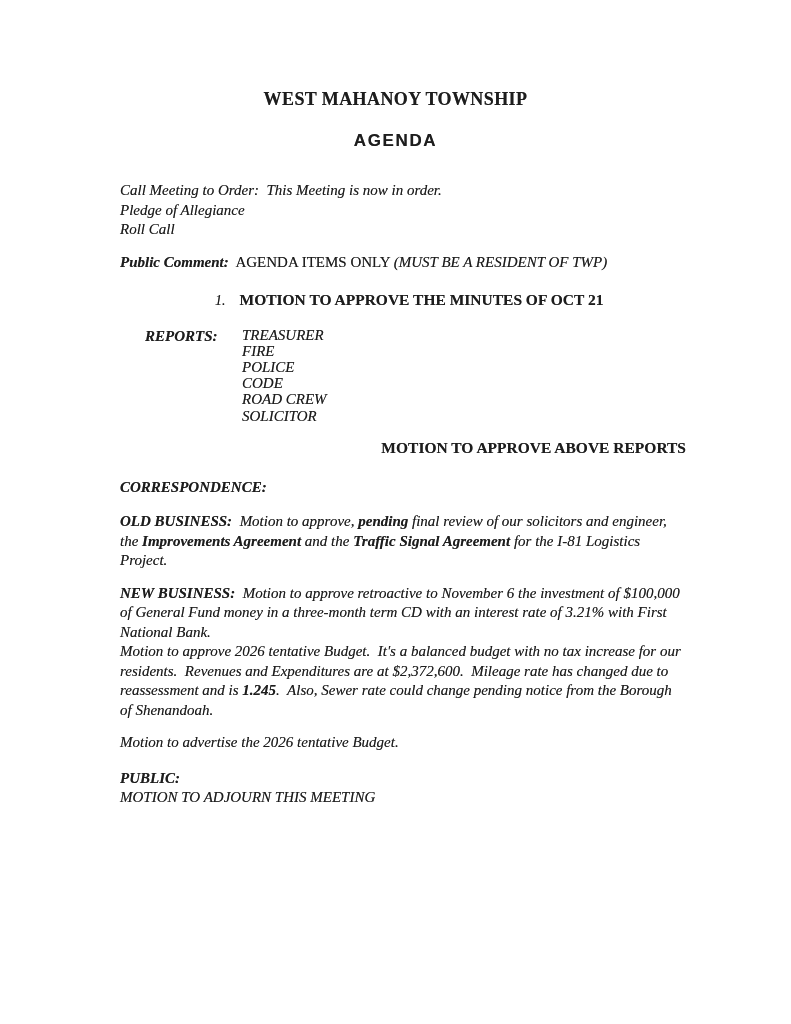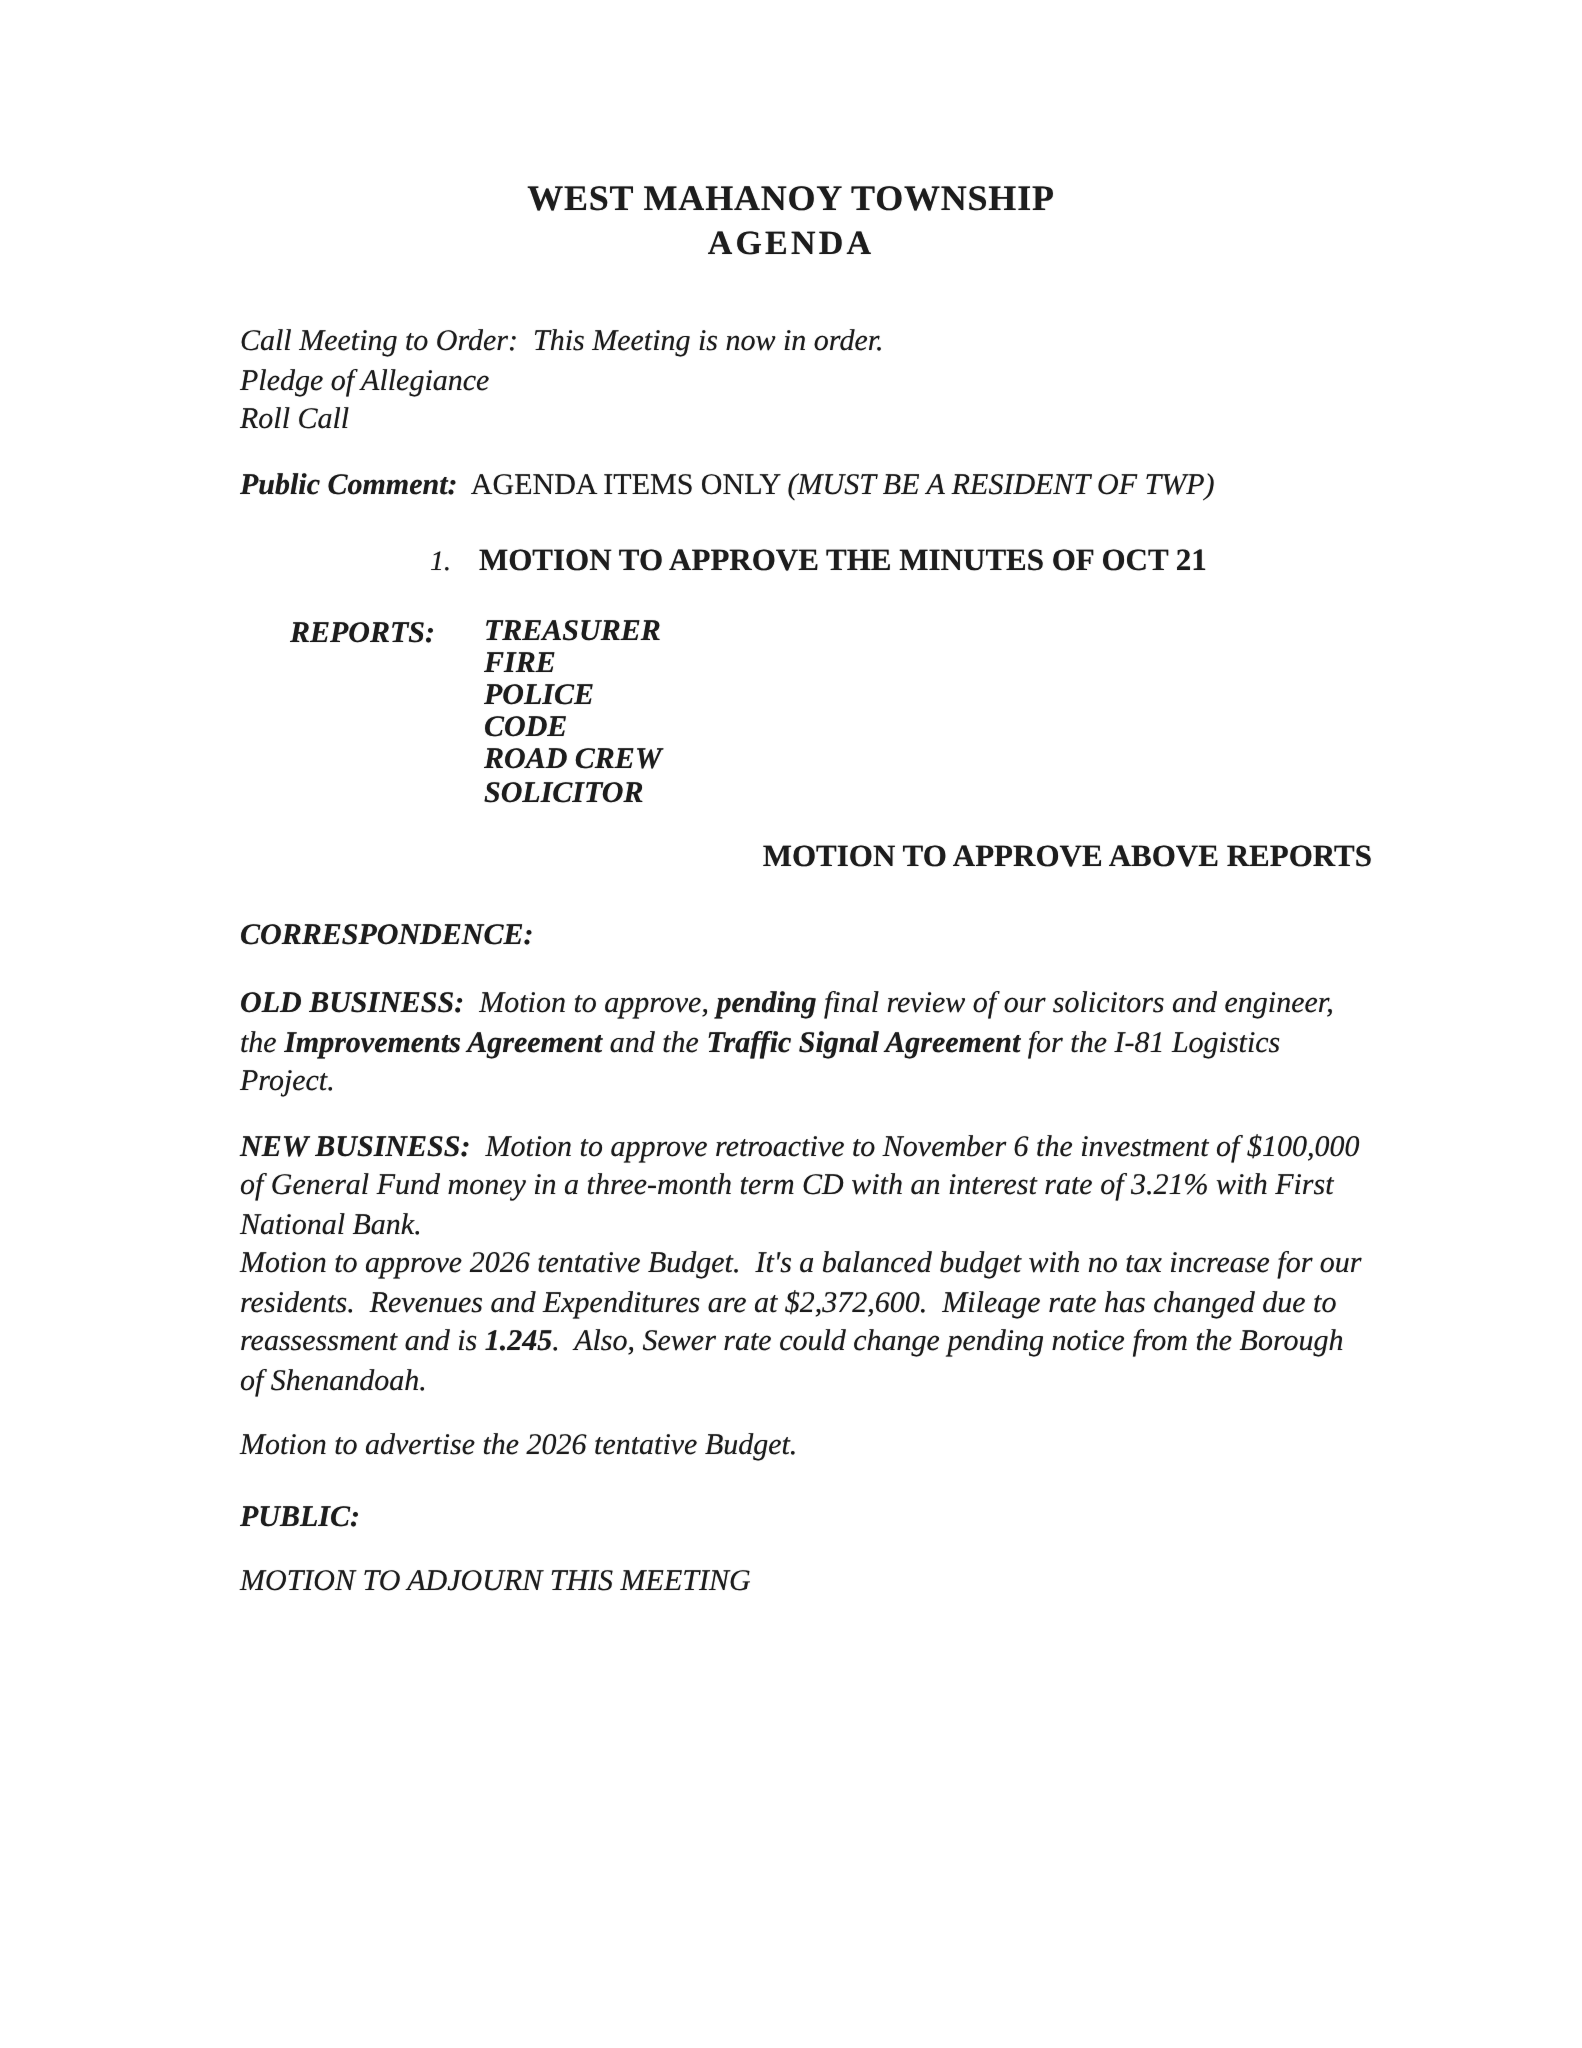--- a/index.html
+++ b/index.html
@@ -23,25 +23,26 @@
     font-size: 18px;
     font-weight: 700;
     letter-spacing: 0.4px;
     line-height: 22px;
   }
   .date {
     font-size: 17px;
     line-height: 22px;
   }
   .agenda {
-    font-family: Liberation Serif, serif;
+    font-family: Liberation Sans, sans-serif;
     font-size: 17px;
     font-weight: 700;
     letter-spacing: 1.6px;
     line-height: 23px;
+    margin-top: 19px;
   }
   .doc-body {
     padding-left: 120px;
     padding-right: 105px;
     font-size: 15px;
     font-style: italic;
     line-height: 19.5px;
   }
   .para { white-space: pre-wrap; }
   b { font-weight: 700; }
@@ -56,29 +57,29 @@
   }
   .minutes-motion { margin-top: 18px; padding-left: 95px; }
   .minutes-motion .num {
     font-style: italic;
     font-weight: 400;
     font-size: 14px;
     margin-right: 14px;
   }
   .reports { margin-top: 16px; display: flex; }
   .reports-label { margin-left: 25px; width: 97px; flex: none; }
-  .reports-items { line-height: 16.2px; font-weight: bold; }
+  .reports-items { line-height: 16.2px; }
   .approve-reports { margin-top: 14px; margin-left: 48px; text-align: right; }
   .correspondence { margin-top: 20px; }
   .old-business { margin-top: 15px; }
   .new-business { margin-top: 13px; }
   .budget { margin-top: 0; }
   .advertise { margin-top: 13px; }
   .public-heading { margin-top: 16px; }
-  .adjourn { margin-top: 13px; }
+  .adjourn { }
 </style>
 </head>
 <body>
 
 <div class="page">
 
   <div class="header">
     <div class="title">WEST MAHANOY TOWNSHIP</div>
     <div class="agenda">AGENDA</div>
   </div>

